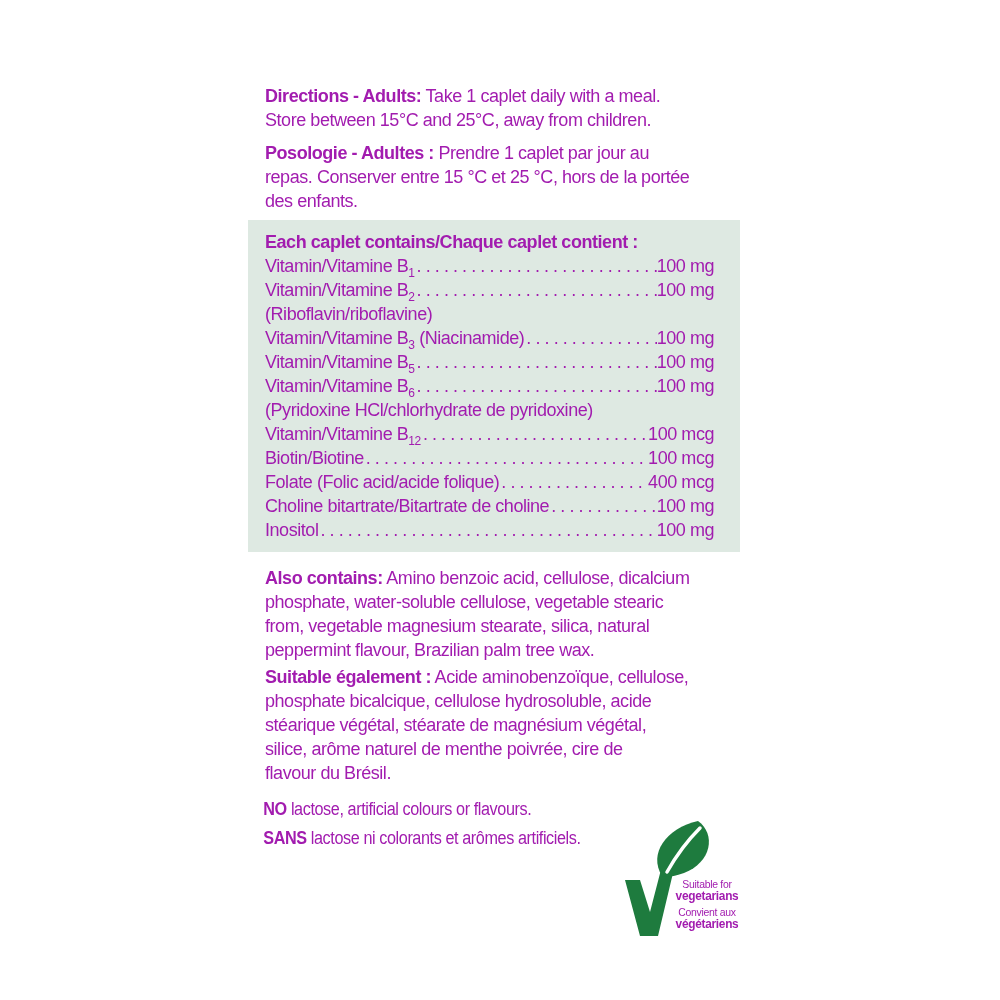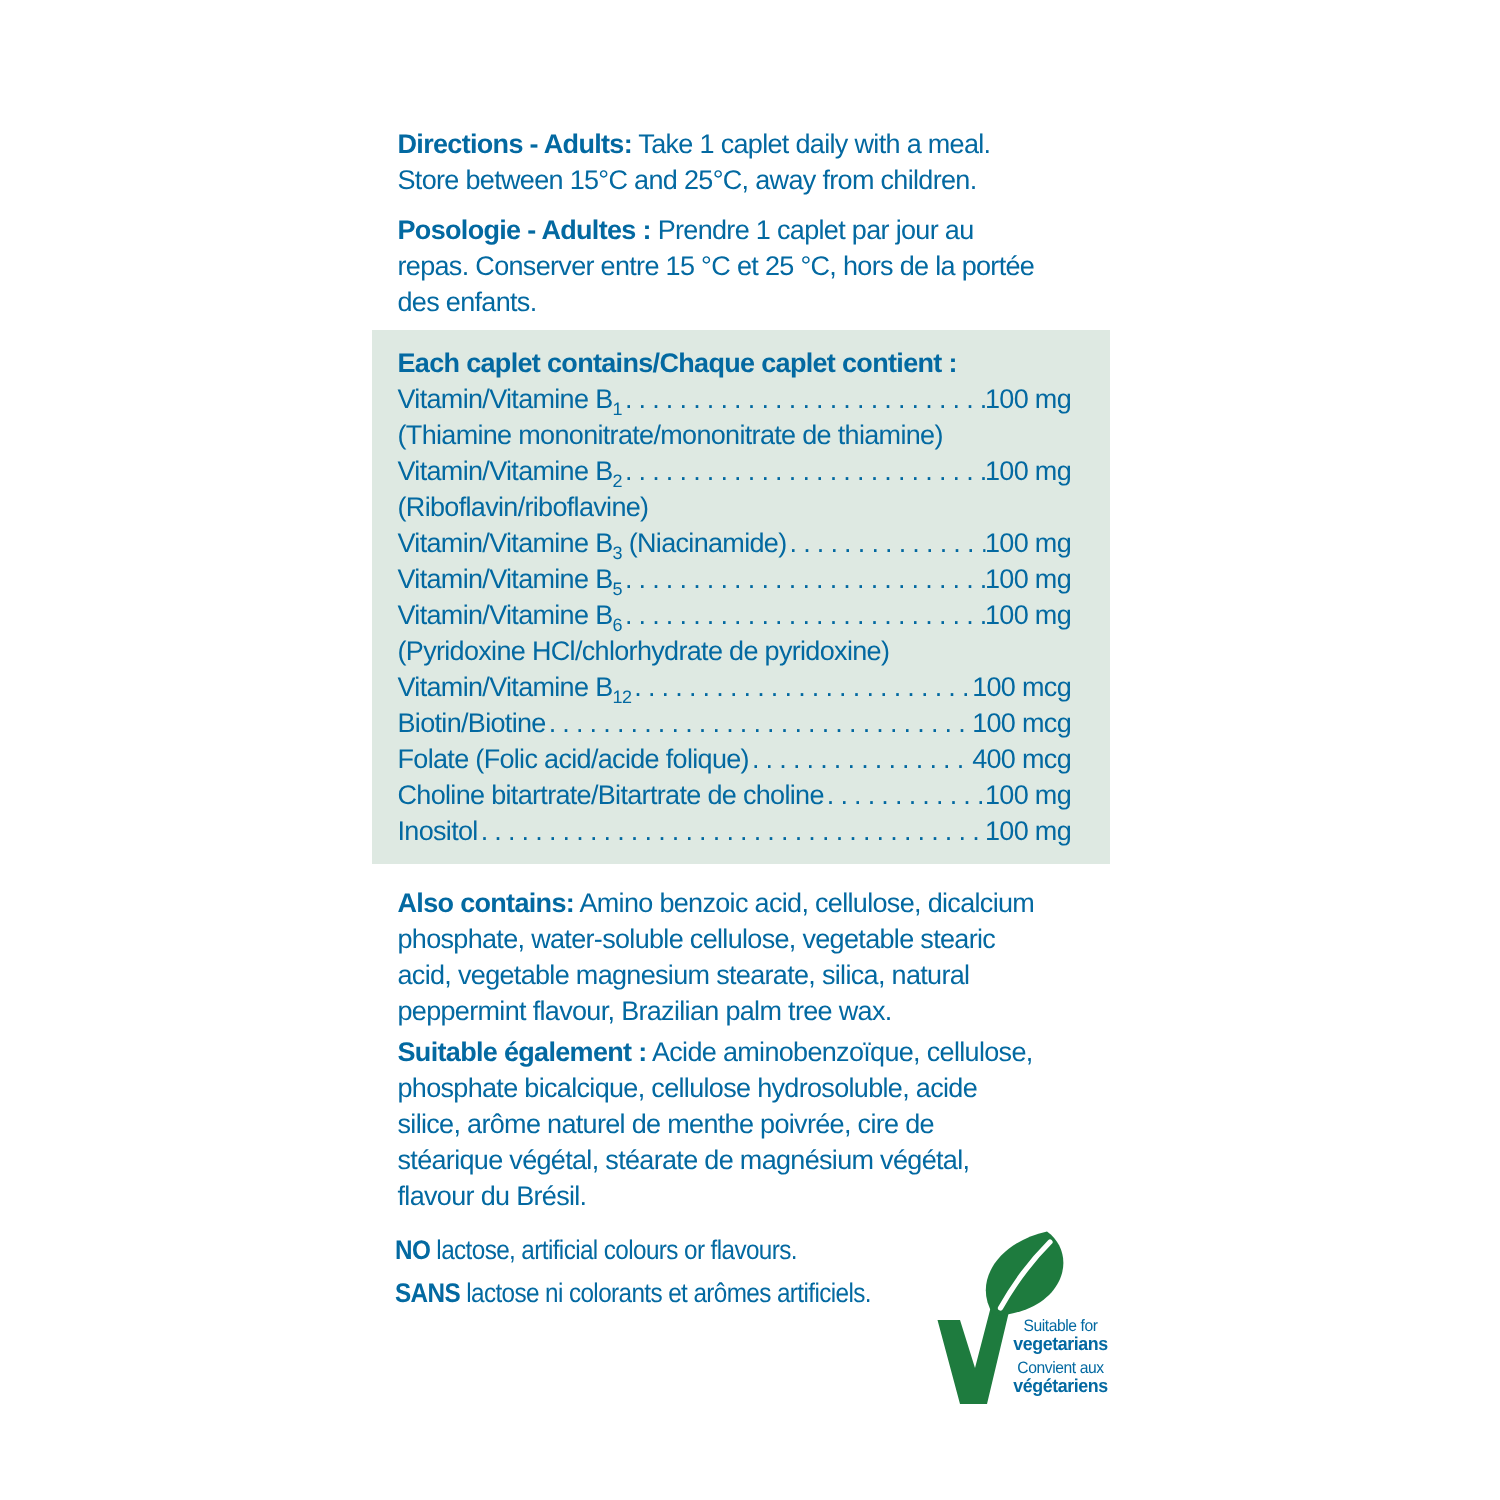--- a/index.html
+++ b/index.html
@@ -1,18 +1,18 @@
 <!DOCTYPE html>
 <html><head>
 <meta charset="utf-8">
 <style>
   html,body{margin:0;padding:0;background:#ffffff;}
   .page{
     position:relative;width:1000px;height:1000px;background:#ffffff;overflow:hidden;
-    font-family:"Liberation Sans",sans-serif;color:#0369a1;
+    font-family:"Liberation Sans",sans-serif;color:#a21caf;
   }
   .sheet{
     position:absolute;left:248px;top:84px;width:492px;
     font-size:18px;line-height:24px;letter-spacing:-0.45px;
   }
   b{font-weight:bold;}
   .para{padding-left:17px;}
   .para .line{white-space:nowrap;}
   .para-directions{margin-bottom:9px;}
   .ingredients-box{
@@ -61,21 +61,20 @@
     </div>
 
     <div class="ingredients-box">
       <div class="box-header">Each caplet contains/Chaque caplet contient :</div>
 
       <div class="row">
         <span class="nm"><span>Vitamin/Vitamine B</span><sub>1</sub><span></span></span>
         <span class="dots">. . . . . . . . . . . . . . . . . . . . . . . . . . . . . . . . . . . . . . . . . . . . . . . . . . . . . . . . . . . .</span>
         <span class="val">100 mg</span>
       </div>
-      <div>(Thiamine mononitrate/mononitrate de thiamine)</div>
 
       <div class="row">
         <span class="nm"><span>Vitamin/Vitamine B</span><sub>2</sub><span></span></span>
         <span class="dots">. . . . . . . . . . . . . . . . . . . . . . . . . . . . . . . . . . . . . . . . . . . . . . . . . . . . . . . . . . . .</span>
         <span class="val">100 mg</span>
       </div>
       <div>(Riboflavin/riboflavine)</div>
 
       <div class="row">
         <span class="nm"><span>Vitamin/Vitamine B</span><sub>3</sub><span> (Niacinamide)</span></span>
@@ -123,29 +122,29 @@
       <div class="row">
         <span class="nm"><span>Inositol</span></span>
         <span class="dots">. . . . . . . . . . . . . . . . . . . . . . . . . . . . . . . . . . . . . . . . . . . . . . . . . . . . . . . . . . . .</span>
         <span class="val">100 mg</span>
       </div>
     </div>
 
     <div class="para para-also">
       <div class="line"><b>Also contains:</b><span> Amino benzoic acid, cellulose, dicalcium</span></div>
       <div class="line">phosphate, water-soluble cellulose, vegetable stearic</div>
-      <div class="line">acid, vegetable magnesium stearate, silica, natural</div>
+      <div class="line">from, vegetable magnesium stearate, silica, natural</div>
       <div class="line">peppermint flavour, Brazilian palm tree wax.</div>
     </div>
 
     <div class="para para-contient">
       <div class="line"><b>Suitable également :</b><span> Acide aminobenzoïque, cellulose,</span></div>
       <div class="line">phosphate bicalcique, cellulose hydrosoluble, acide</div>
+      <div class="line">stéarique végétal, stéarate de magnésium végétal,</div>
       <div class="line">silice, arôme naturel de menthe poivrée, cire de</div>
-      <div class="line">stéarique végétal, stéarate de magnésium végétal,</div>
       <div class="line">flavour du Brésil.</div>
     </div>
 
     <div class="claims">
       <div class="line"><b>NO</b><span> lactose, artificial colours or flavours.</span></div>
       <div class="line"><b>SANS</b><span> lactose ni colorants et arômes artificiels.</span></div>
     </div>
 
     <div class="veg-logo">
       <svg width="100" height="118" viewBox="0 0 100 118">

